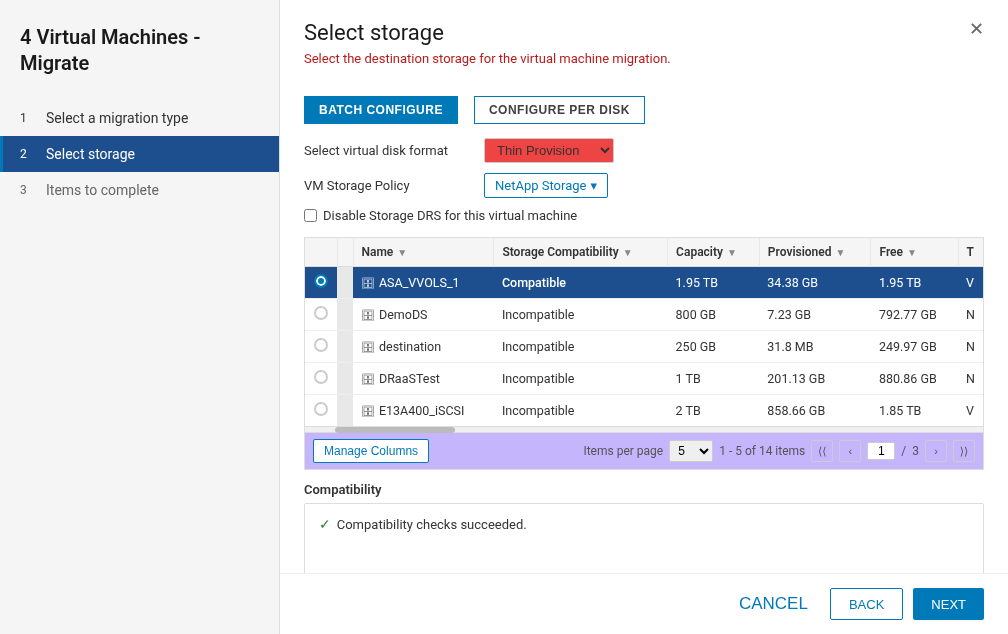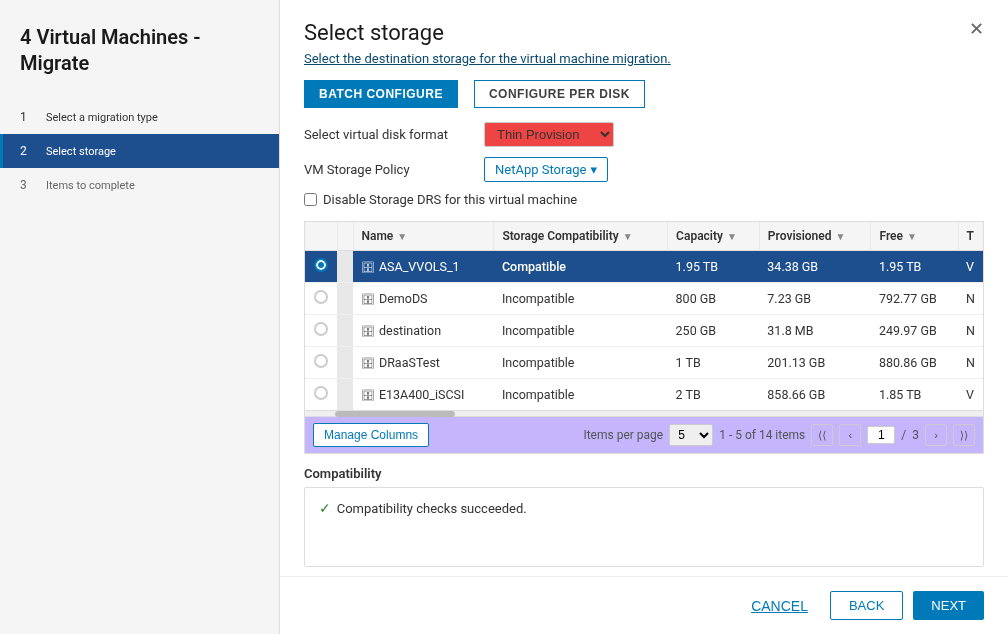--- a/index.html
+++ b/index.html
@@ -58,21 +58,21 @@
     }
     .sidebar-step.completed {
       color: #333;
     }
     .step-number {
       font-size: 12px;
       margin-right: 10px;
       min-width: 16px;
     }
     .step-label {
-      font-size: 11px;
+      font-size: 14px;
     }
     
     .main {
       flex: 1;
       display: flex;
       flex-direction: column;
       overflow: hidden;
     }
     .main-header {
       padding: 20px 24px 0 24px;
@@ -80,23 +80,22 @@
       position: relative;
     }
     .main-title {
       font-size: 22px;
       font-weight: 400;
       color: #1a1a1a;
       margin-bottom: 6px;
     }
     .main-subtitle {
       font-size: 13px;
-      color: #0c4a6e;
-      margin-bottom: 14px;
-      text-decoration: underline;
+      color: #b91c1c;
+      margin-bottom: 30px;
     }
     .close-btn {
       position: absolute;
       top: 18px;
       right: 18px;
       background: none;
       border: none;
       cursor: pointer;
       font-size: 18px;
       color: #666;
@@ -354,25 +353,24 @@
       display: flex;
       justify-content: flex-end;
       gap: 10px;
       border-top: 1px solid #eee;
       background: #fff;
     }
     .btn-cancel {
       background: none;
       border: none;
       color: #0079b8;
-      font-size: 14px;
+      font-size: 17px;
       cursor: pointer;
       padding: 6px 12px;
       font-weight: 500;
-      text-decoration: underline;
     }
     .btn-back {
       background: #fff;
       border: 1px solid #0079b8;
       color: #0079b8;
       font-size: 13px;
       cursor: pointer;
       padding: 6px 18px;
       border-radius: 2px;
       font-weight: 500;

